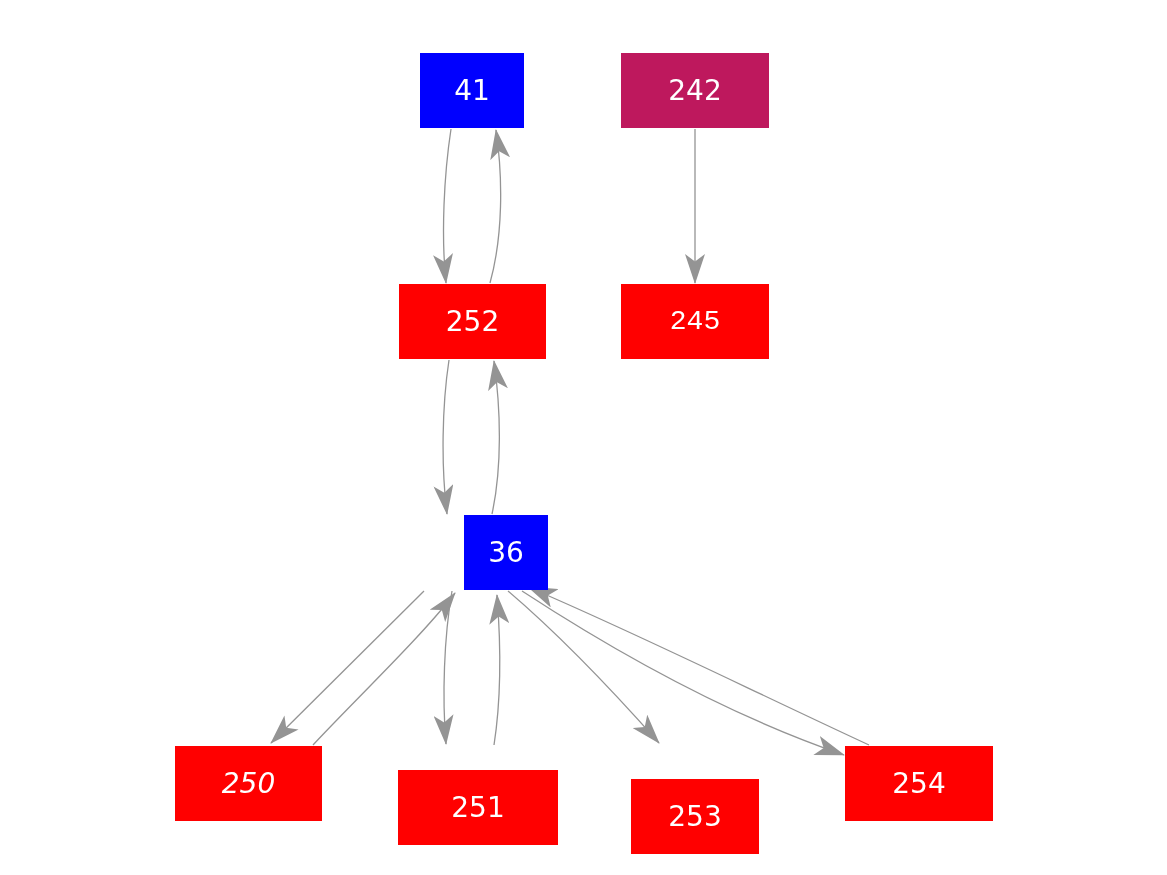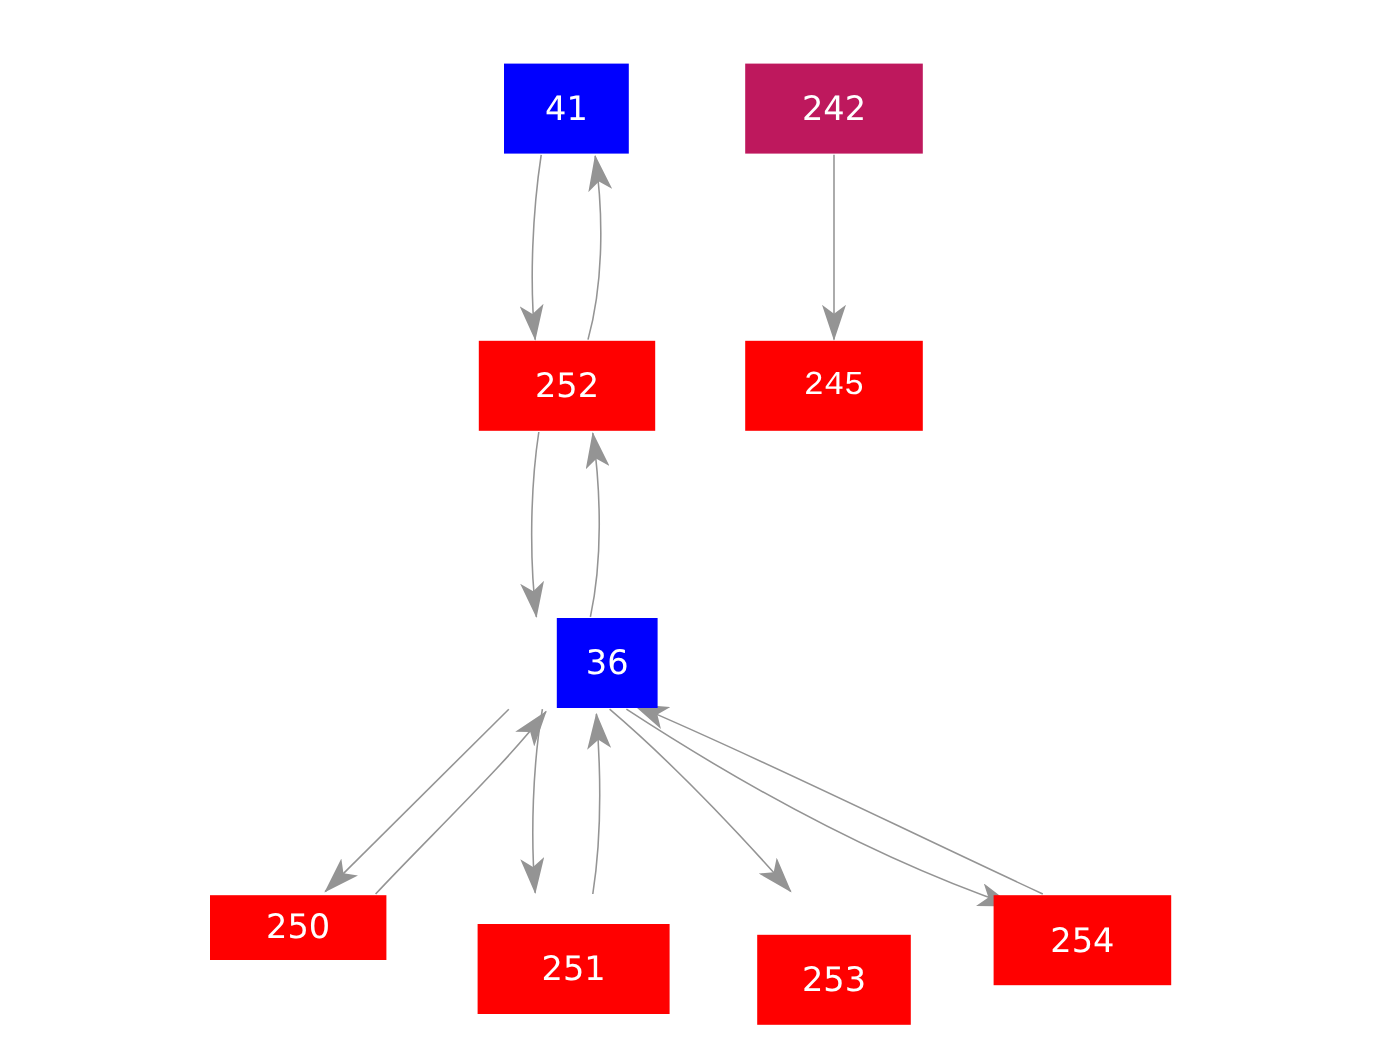--- a/index.html
+++ b/index.html
@@ -73,25 +73,25 @@
     </div>
     <div class="node" style="left: 399px; top: 284px; width: 147px; height: 75px; background: rgb(255, 0, 0);">
       <span>252</span>
     </div>
     <div class="node" style="left: 621px; top: 284px; width: 148px; height: 75px; background: rgb(255, 0, 0); font-family: Liberation Mono, monospace;">
       <span>245</span>
     </div>
     <div class="node" style="left: 420px; top: 515px; width: 84px; height: 75px; background: rgb(0, 0, 255); margin-left: 44px;">
       <span>36</span>
     </div>
-    <div class="node" style="left: 175px; top: 746px; width: 147px; height: 54px; background: rgb(255, 0, 0);">
+    <div class="node" style="left: 175px; top: 746px; width: 147px; height: 75px; background: rgb(255, 0, 0); font-style: italic;">
       <span>250</span>
     </div>
     <div class="node" style="left: 398px; top: 746px; width: 160px; height: 75px; background: rgb(255, 0, 0); margin-top: 24px;">
       <span>251</span>
     </div>
     <div class="node" style="left: 631px; top: 746px; width: 128px; height: 75px; background: rgb(255, 0, 0); margin-top: 33px;">
       <span>253</span>
     </div>
-    <div class="node" style="left: 828px; top: 746px; width: 148px; height: 75px; background: rgb(255, 0, 0);">
+    <div class="node" style="left: 845px; top: 746px; width: 148px; height: 75px; background: rgb(255, 0, 0);">
       <span>254</span>
     </div>
   </div>
 
 </body></html>

